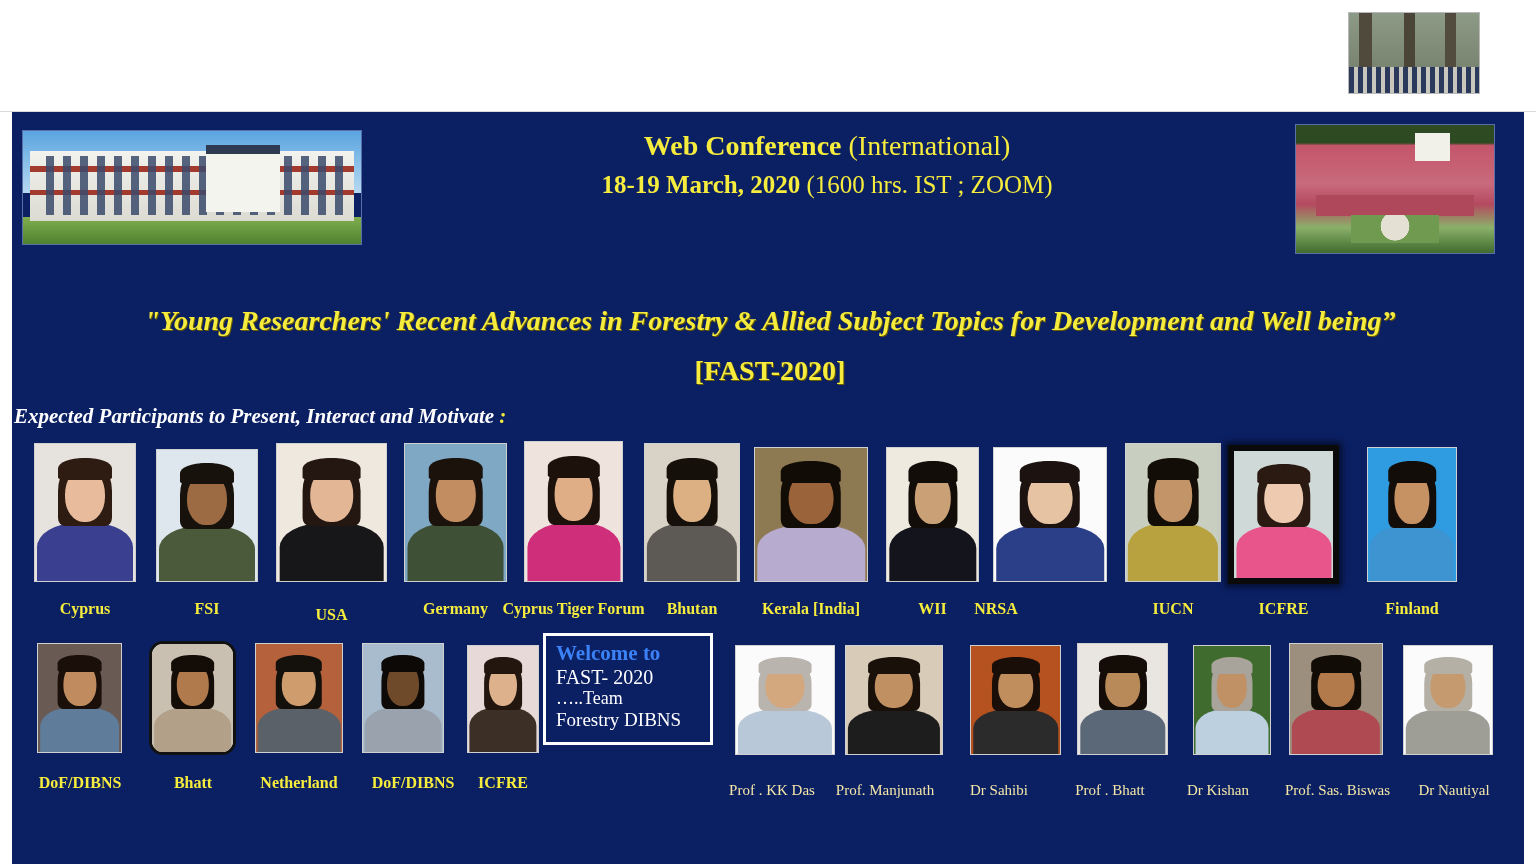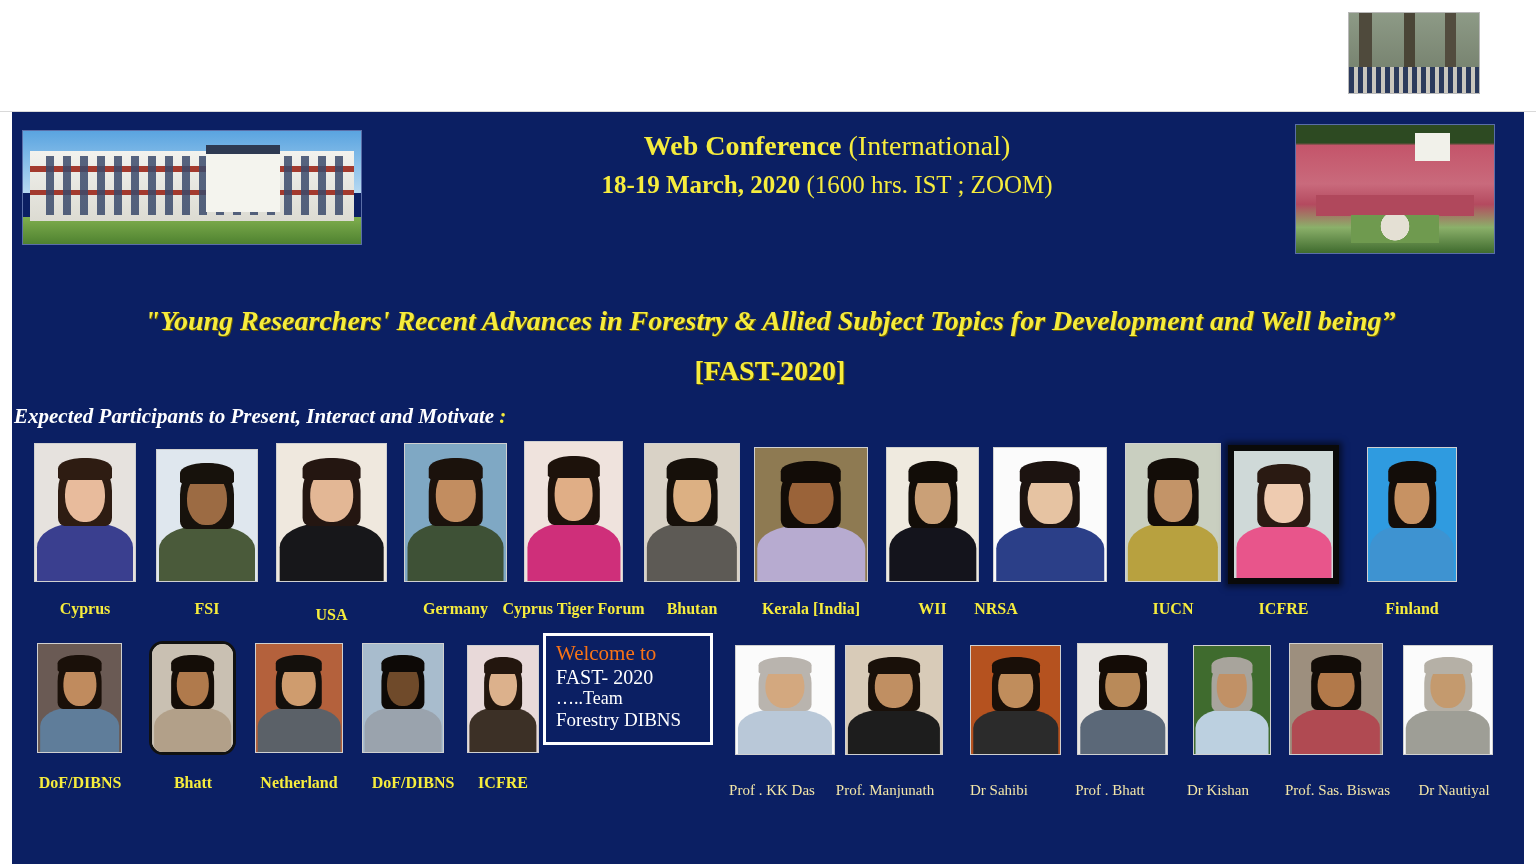--- a/index.html
+++ b/index.html
@@ -151,21 +151,21 @@
 
   
   .welcome-box {
     position: absolute; left: 531px; top: 521px;
     width: 170px; height: 112px;
     background: #0b1f63;
     border: 3px solid #ffffff;
     padding: 6px 8px 0 10px;
   }
   .welcome-box .w1 {
-    color: #f97316; font-weight: normal; font-size: 21px;
+    color: #3b82f6; font-weight: bold; font-size: 21px;
     font-family: "Liberation Serif", serif; line-height: 1.12;
   }
   .welcome-box .w2, .welcome-box .w3, .welcome-box .w4 {
     color: #ffffff; font-size: 20px;
     font-family: "Liberation Serif", serif; line-height: 1.14;
   }
   .welcome-box .w3 { font-size: 18px; }
   .welcome-box .w4 { font-size: 19px; }
   .panellist-name {
     position: absolute;

